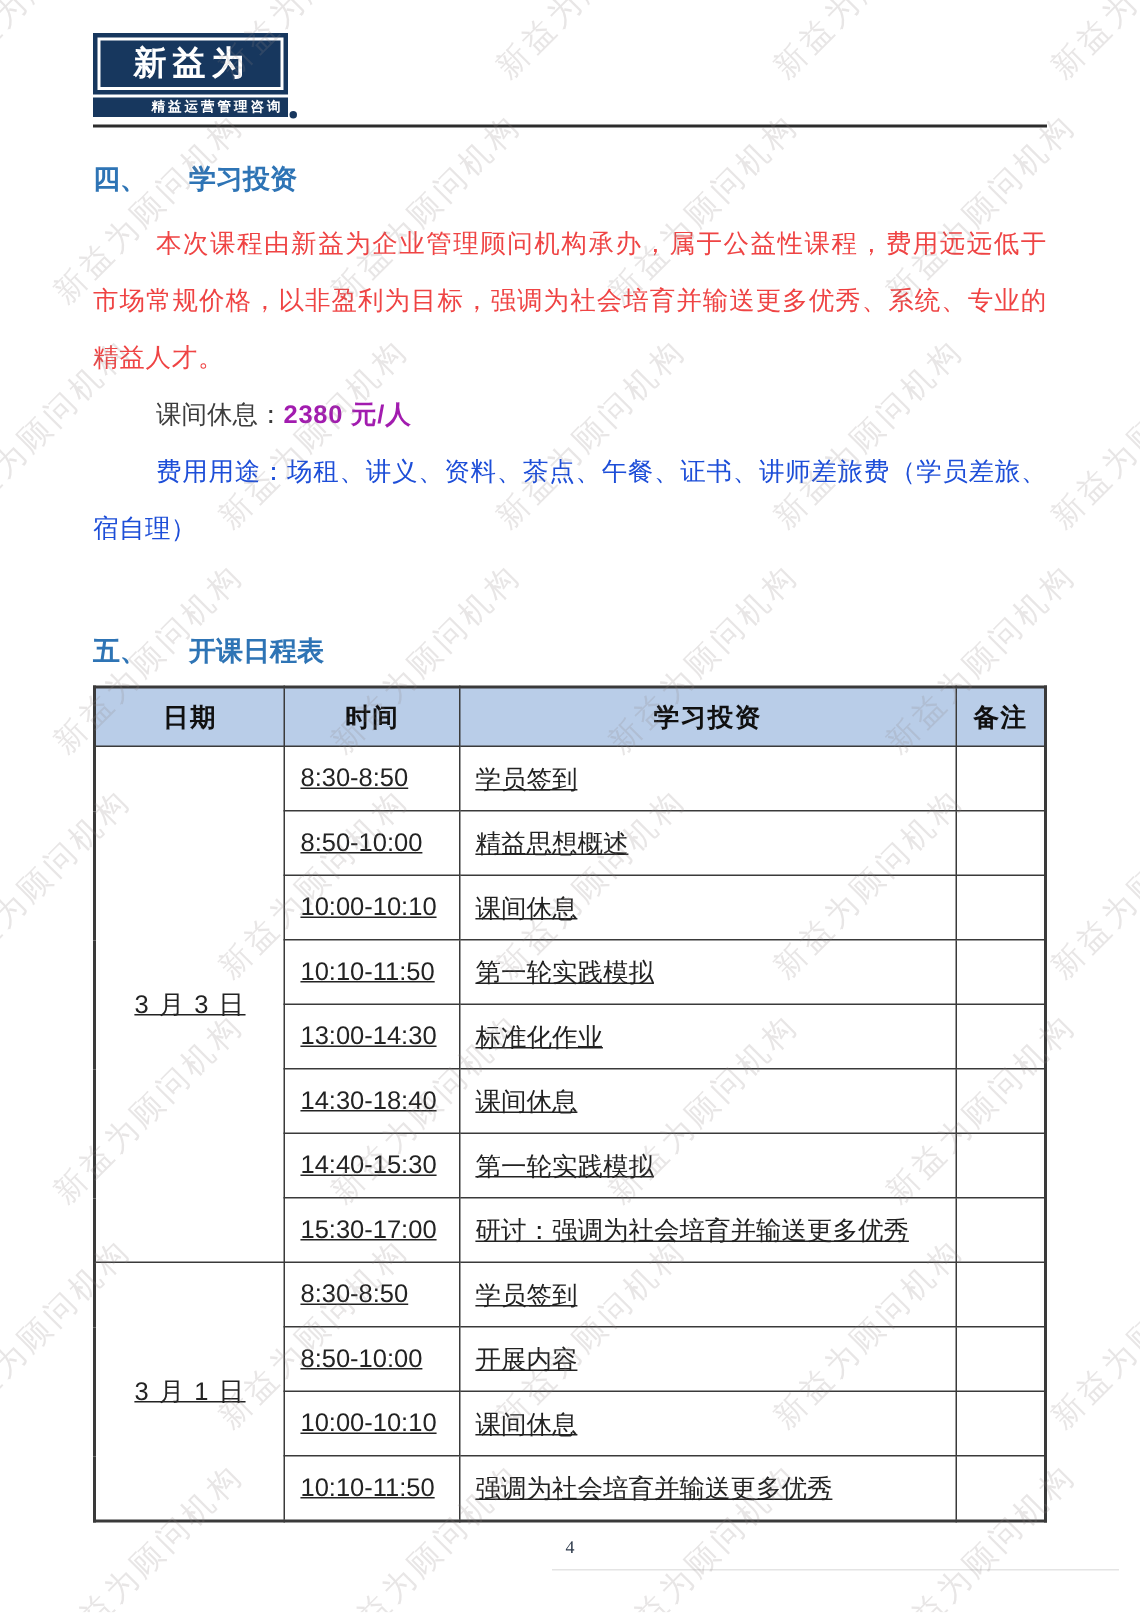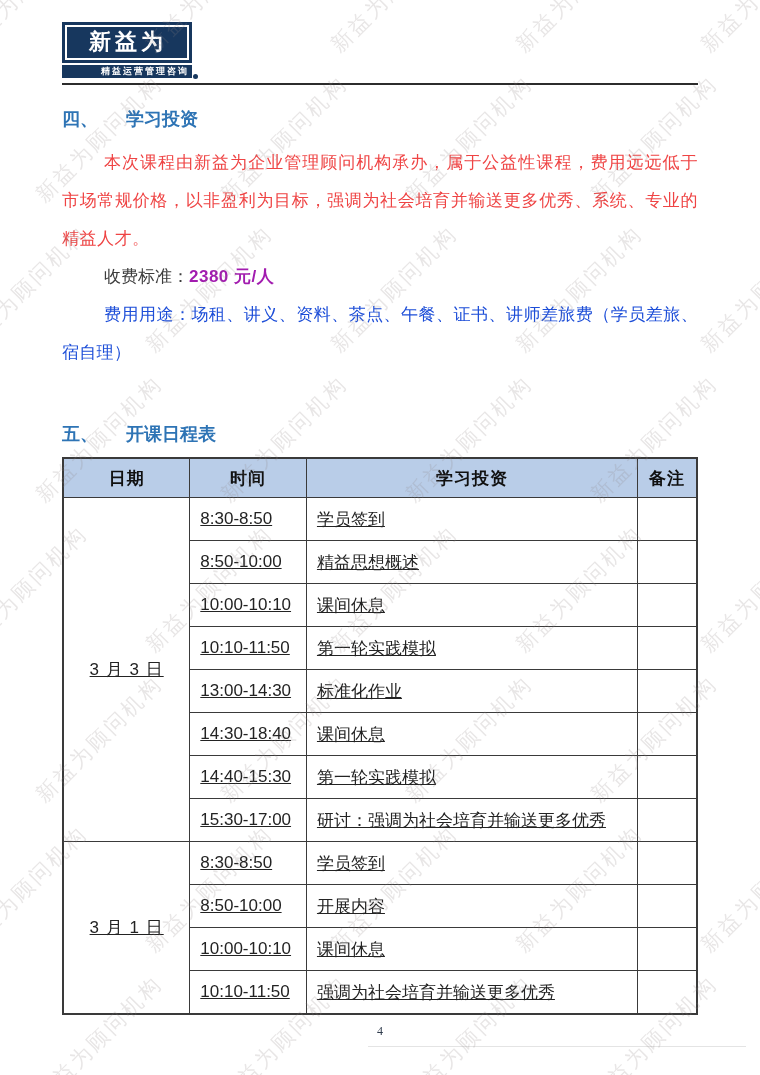--- a/index.html
+++ b/index.html
@@ -116,21 +116,21 @@
 
     <div class="divider"></div>
 
     <div class="sec-heading s4">
       <span class="sec-num">四、</span>
       <span class="sec-title">学习投资</span>
     </div>
 
     <p class="para">本次课程由新益为企业管理顾问机构承办，属于公益性课程，费用远远低于市场常规价格，以非盈利为目标，强调为社会培育并输送更多优秀、系统、专业的精益人才。</p>
 
-    <p class="fee"><span>收费标准：</span><b>2380 元/人</b></p>
+    <p class="fee"><span>课间休息：</span><b>2380 元/人</b></p>
 
     <p class="usage">费用用途：场租、讲义、资料、茶点、午餐、证书、讲师差旅费（学员差旅、宿自理）</p>
 
     <div class="sec-heading s5">
       <span class="sec-num">五、</span>
       <span class="sec-title">开课日程表</span>
     </div>
 
     <table class="schedule">
       <thead>

